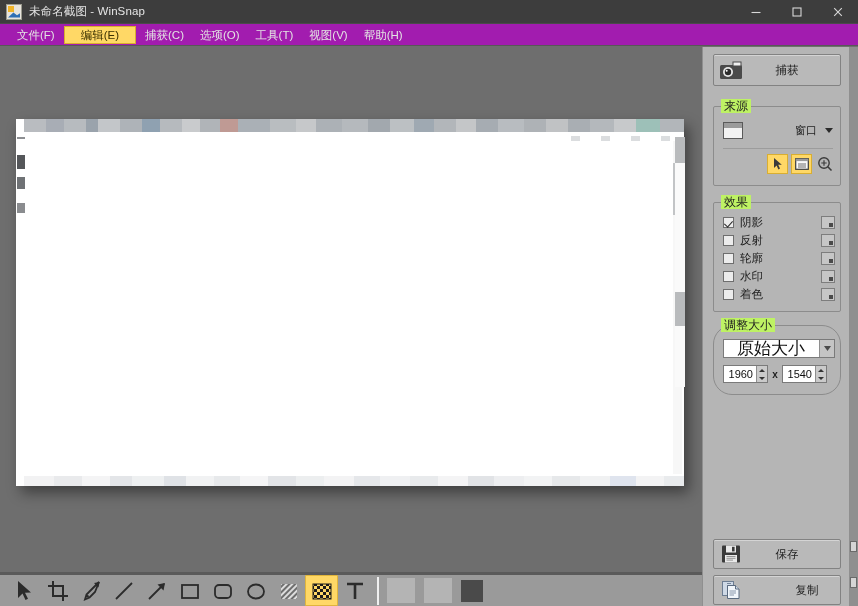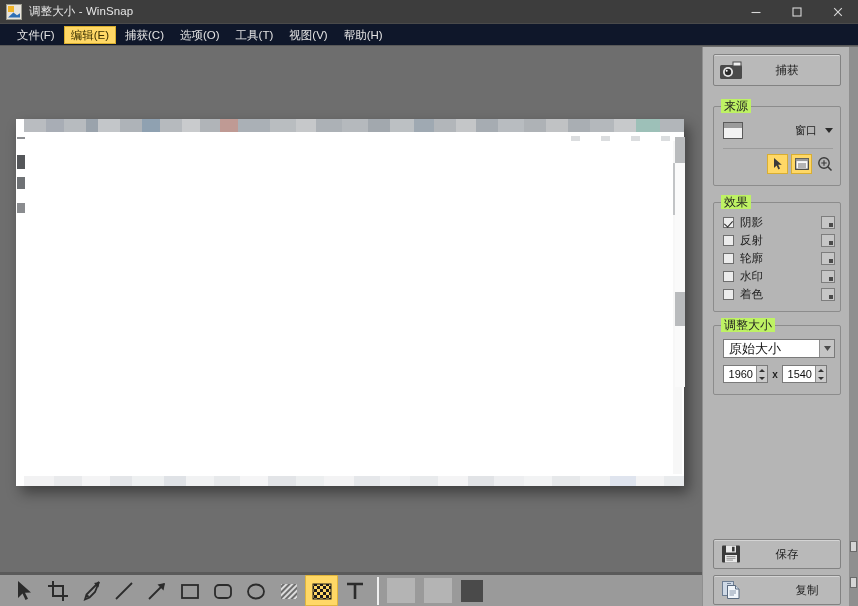--- a/index.html
+++ b/index.html
@@ -51,34 +51,34 @@
     width: 41px; height: 24px;
     display: flex; align-items: center; justify-content: center;
     color: #d8d8d8;
   }
   .winbtn svg { display: block; }
 
   
   .menubar {
     position: absolute; left: 0; top: 24px;
     width: 858px; height: 22px;
-    background: #0f172a;
+    background: #a21caf;
     display: flex; align-items: center;
     padding-left: 10px;
     border-bottom: 1px solid #585858;
   }
   .menu-item {
     font-size: 11.5px; color: #e3e3e3;
     padding: 2px 7px; margin-right: 2px;
     white-space: nowrap; line-height: 14px;
   }
   .menu-item.active {
     background: #ffd866; color: #3a3000;
     border: 1px solid #d8ae2e;
-    padding: 1px 6px;
+    padding: 1px 16px;
   }
 
   
   .canvas-area {
     position: absolute; left: 0; top: 47px;
     width: 702px; height: 525px;
     background: #6e6e6e;
     overflow: hidden;
   }
   
@@ -225,21 +225,21 @@
     border: 1px solid #8c8c8c;
     border-radius: 2px;
   }
   .group > .gtitle {
     position: absolute; left: 7px; top: -8px;
     background: #bef264; padding: 0 3px;
     font-size: 12px; color: #1f1f1f; line-height: 14px;
   }
   .grp-source  { left: 10px; top: 59px;  width: 128px; height: 80px; }
   .grp-effects { left: 10px; top: 155px; width: 128px; height: 110px; }
-  .grp-resize  { left: 10px; top: 278px; width: 128px; height: 70px; }
+  .grp-resize  { left: 10px; top: 278px; width: 128px; height: 70px; border-radius: 19px; }
 
   .src-row { position: absolute; left: 9px; top: 12px; width: 112px; height: 22px; display: flex; align-items: center; }
   .src-icon {
     width: 20px; height: 17px; border: 1px solid #5a5a5a; background: #f2f2f2;
     position: relative; flex: 0 0 auto;
   }
   .src-icon::before { content:""; position:absolute; left:0; top:0; right:0; height:5px; background:#9b9b9b; }
   .src-label { flex: 1; text-align: right; font-size: 11px; color: #1f1f1f; padding-right: 8px; }
   .caret { width: 0; height: 0; border-left: 4px solid transparent; border-right: 4px solid transparent; border-top: 5px solid #2b2b2b; margin-right: 2px; }
 
@@ -268,21 +268,21 @@
   }
   .fxopt::after {
     content:""; position:absolute; right:1px; bottom:1px; width:4px; height:4px; background:#4a4a4a;
   }
 
   .rsel {
     position: absolute; left: 9px; top: 13px; width: 112px; height: 19px;
     background: #fff; border: 1px solid #7a7a7a;
     display: flex; align-items: center;
   }
-  .rsel .txt { flex: 1; font-size: 13px; color: #111; padding-left: 5px; }
+  .rsel .txt { flex: 1; font-size: 17px; color: #111; padding-left: 13px; }
   .rsel .drop {
     width: 15px; height: 17px; background: #c4c4c4; border-left: 1px solid #8e8e8e;
     display: flex; align-items: center; justify-content: center;
   }
   .spinrow { position: absolute; left: 9px; top: 39px; width: 112px; height: 18px; display: flex; align-items: center; }
   .spin { width: 45px; height: 18px; background: #fff; border: 1px solid #7a7a7a; display: flex; align-items: center; justify-content: center; }
   .spin .val { flex: 1; text-align: right; font-size: 11px; color: #111; padding-right: 3px; }
   .spin .arrows {
     width: 11px; height: 16px; background: #cacaca; border-left: 1px solid #8e8e8e;
     display: flex; flex-direction: column; justify-content: space-around; align-items: center;
@@ -297,21 +297,21 @@
     background: #d5d5d5; border: 1px solid #6a6a6a;
   }
 </style>
 </head>
 <body>
 
 <div class="app">
 
   <div class="titlebar">
     <div class="app-icon"></div>
-    <div class="title-text">调整大小 - WinSnap</div>
+    <div class="title-text">未命名截图 - WinSnap</div>
     <div class="winbtns">
       <div class="winbtn">
         <svg width="12" height="12" viewBox="0 0 12 12">
             <line x1="1.5" y1="6.5" x2="10.5" y2="6.5" stroke="#d8d8d8" stroke-width="1.1"></line>
           </svg>
       </div>
       <div class="winbtn">
         <svg width="12" height="12" viewBox="0 0 12 12">
             <rect x="2" y="2" width="8" height="8" fill="none" stroke="#d8d8d8" stroke-width="1.1"></rect>
           </svg>

